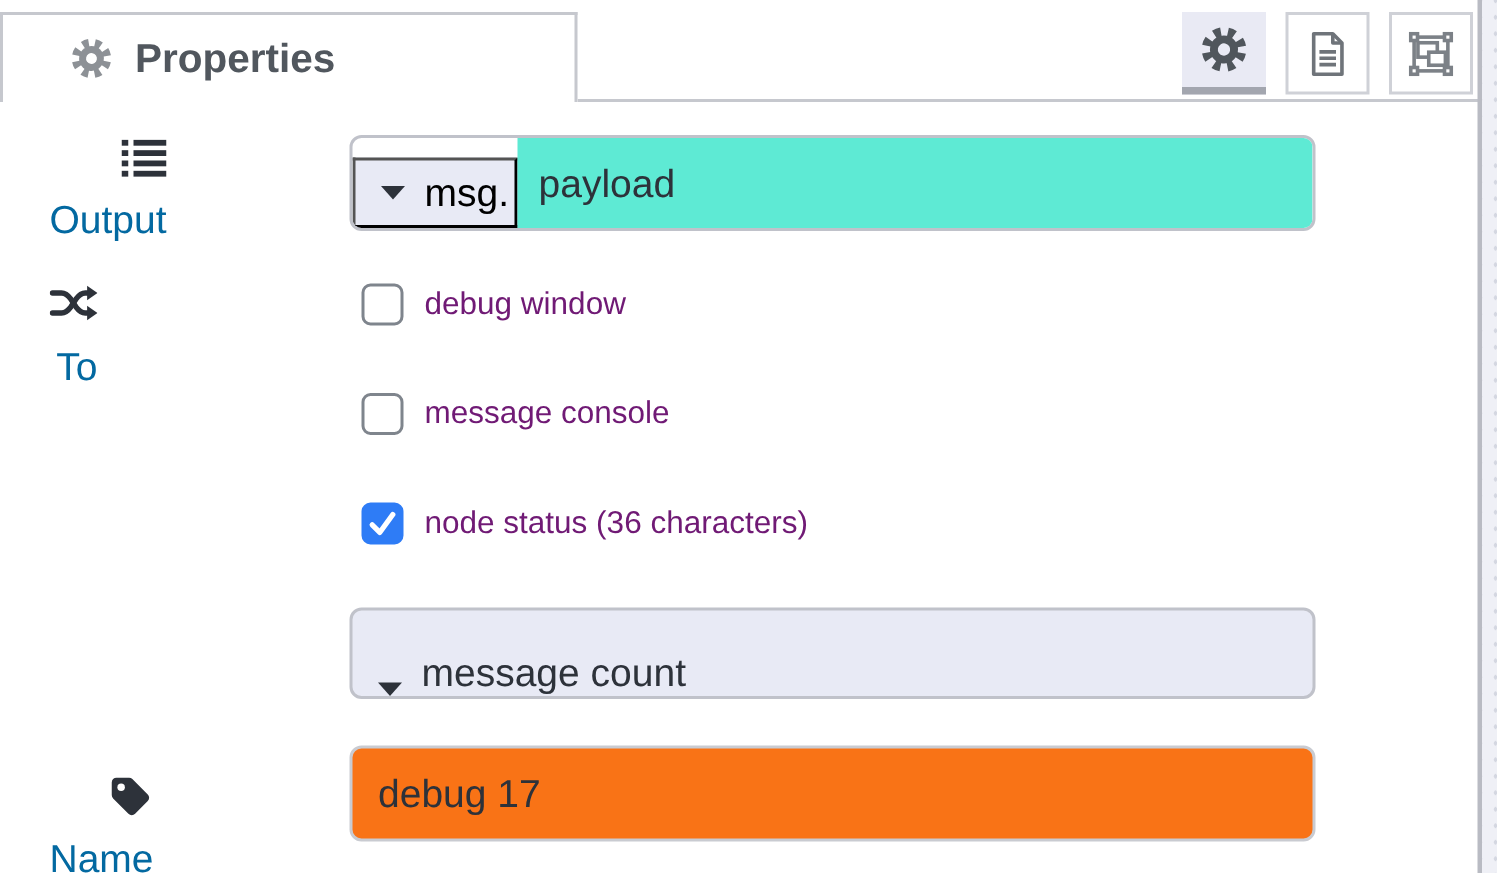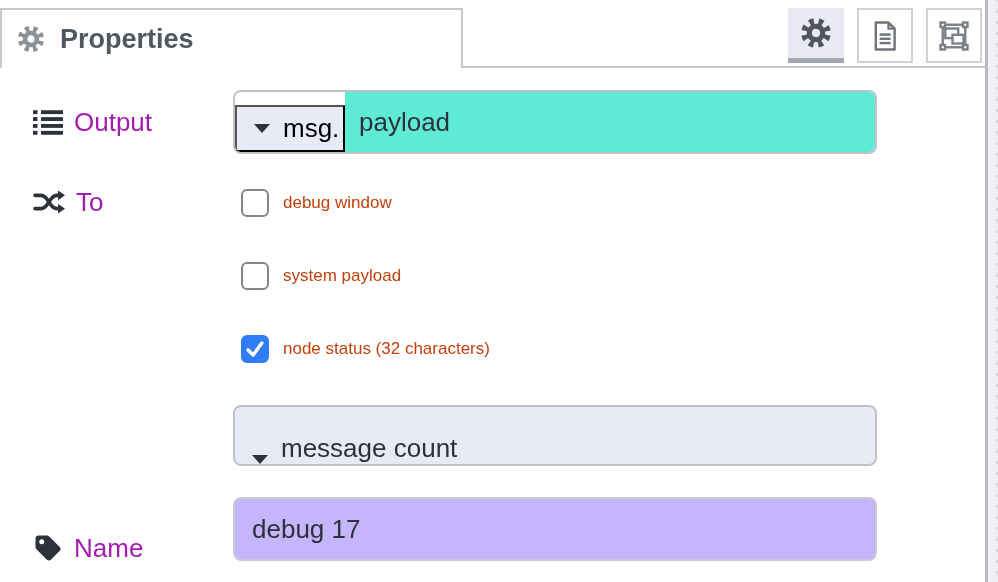--- a/index.html
+++ b/index.html
@@ -2,23 +2,23 @@
 <html><head>
 <meta charset="utf-8">
 <style>
   * { margin:0; padding:0; box-sizing:border-box; }
   html,body { width:998px; height:582px; background:#fff; overflow:hidden; }
   body { font-family:"Liberation Sans", sans-serif; color:#2d323a; }
   .panel { position:relative; width:998px; height:582px; background:#fff; }
 
   
   .tab {
-    position:absolute; left:0; top:8px; width:463px; height:60px;
+    position:absolute; left:0; top:8px; width:385px; height:60px;
     border:2px solid #c6c8ce; border-bottom:none;
-    display:flex; align-items:center; gap:14px; padding-left:14px;
+    display:flex; align-items:center; gap:14px; padding-left:44px;
     background:#fff; z-index:2;
   }
   .tab-label { font-size:27px; font-weight:700; color:#51575e; }
   .tabline {
     position:absolute; top:66px; left:385px; right:12px; height:2px;
     background:#c6c8ce;
   }
   .tb {
     position:absolute; top:8px; width:56px; height:55px;
     display:flex; align-items:center; justify-content:center;
@@ -35,22 +35,22 @@
   .panel-edge { position:absolute; right:10px; top:0; bottom:0; width:3px; background:#b9bbc3; z-index:1; }
   .right-strip {
     position:absolute; right:0; top:0; bottom:0; width:10px;
     background-color:#eff0f6;
     background-image:radial-gradient(#d4d7e1 1.2px, transparent 1.4px);
     background-size:10px 11px; background-position:4px 6px;
   }
 
   
   .field-label {
-    position:absolute; left:33px; display:flex; align-items:center; gap:11px;
-    font-size:26px; color:#a21caf;
+    position:absolute; left:33px; display:flex; align-items:flex-end; gap:11px;
+    font-size:26px; color:#0369a1;flex-direction:column;
   }
   .lbl-output { top:90px;  height:64px; }
   .lbl-to     { top:186px; height:32px; }
   .lbl-name   { top:516px; height:64px; }
 
   .control { position:absolute; left:233px; width:644px; }
 
   .typed-input {
     top:90px; height:64px; display:flex; align-items:stretch;
     border:2px solid #c0c2ca; border-radius:8px; background:#fff; overflow:hidden;
@@ -64,32 +64,32 @@
 
   .checkgroup { top:188px; }
   .cbrow { display:flex; align-items:center; gap:14px; height:30px; margin-bottom:43px; padding-left:8px; cursor:pointer; }
   .cb {
     width:28px; height:28px; flex:none; border:2px solid #7f858d; border-radius:6px;
     background:#fff; display:flex; align-items:center; justify-content:center;
   }
   .cb svg { display:none; }
   .cb.checked { background:#2e7cf6; border-color:#2e7cf6; }
   .cb.checked svg { display:block; }
-  .cb-label { font-size:17px; color:#c2410c; }
+  .cb-label { font-size:21px; color:#701a75; }
 
   .select-btn {
     top:405px; height:61px; width:644px;
     background:#e8eaf5; border:2px solid #c0c2ca; border-radius:8px;
     display:flex; align-items:flex-end; gap:13px; padding-left:17px;
     font-size:26px; color:#2d323a; cursor:pointer;
   }
 
   .name-input {
     top:497px; height:64px; width:644px;
-    border:2px solid #c9cbd1; border-radius:8px; background:#c4b5fd;
+    border:2px solid #c9cbd1; border-radius:8px; background:#f97316;
     font:26px "Liberation Sans",sans-serif; color:#2d323a; padding-left:17px; outline:none;
   }
   .icon { display:flex; align-items:center; justify-content:center; }
 </style>
 </head>
 <body>
 
 <div class="panel">
 
   <div class="tab">
@@ -182,29 +182,29 @@
     <label class="cbrow">
       <span class="cb">
         
       </span>
       <span class="cb-label">debug window</span>
     </label>
     <label class="cbrow">
       <span class="cb">
         
       </span>
-      <span class="cb-label">system payload</span>
+      <span class="cb-label">message console</span>
     </label>
     <label class="cbrow">
       <span class="cb checked">
         <svg width="22" height="22" viewBox="0 0 24 24" fill="none" stroke="#fff" stroke-width="3.8" stroke-linecap="round" stroke-linejoin="round">
             <polyline points="4.5,13 10,18.5 19.5,5.5"></polyline>
           </svg>
       </span>
-      <span class="cb-label">node status (32 characters)</span>
+      <span class="cb-label">node status (36 characters)</span>
     </label>
   </div>
 
   <button class="control select-btn">
     <span class="caret"></span>
     <span>message count</span>
   </button>
 
   <div class="field-label lbl-name">
     <span class="icon">

